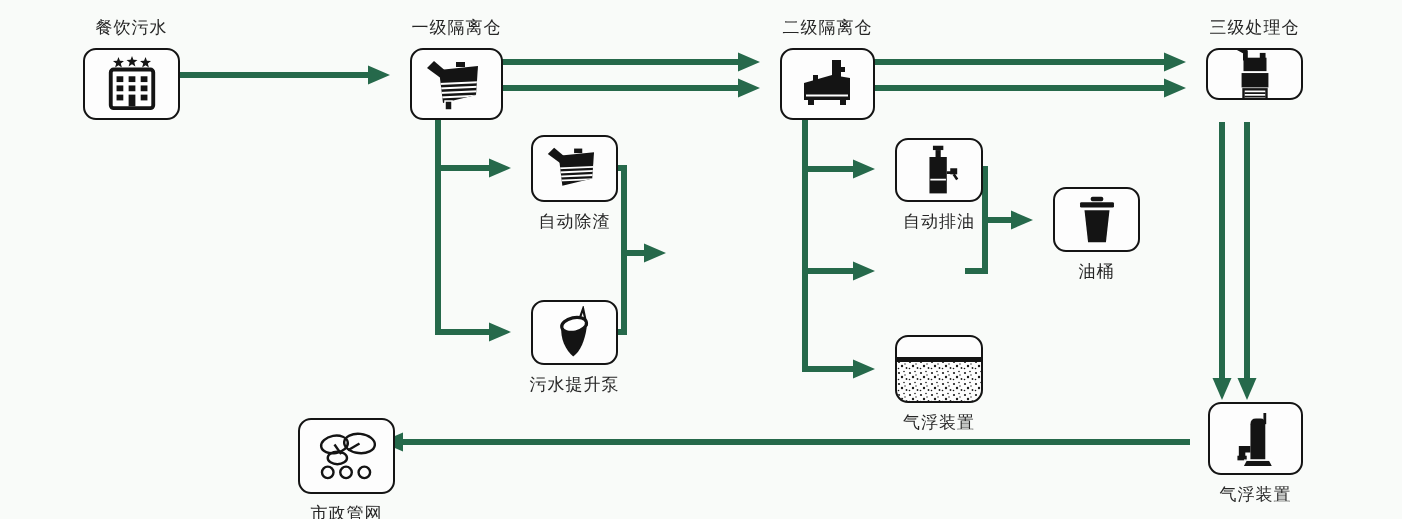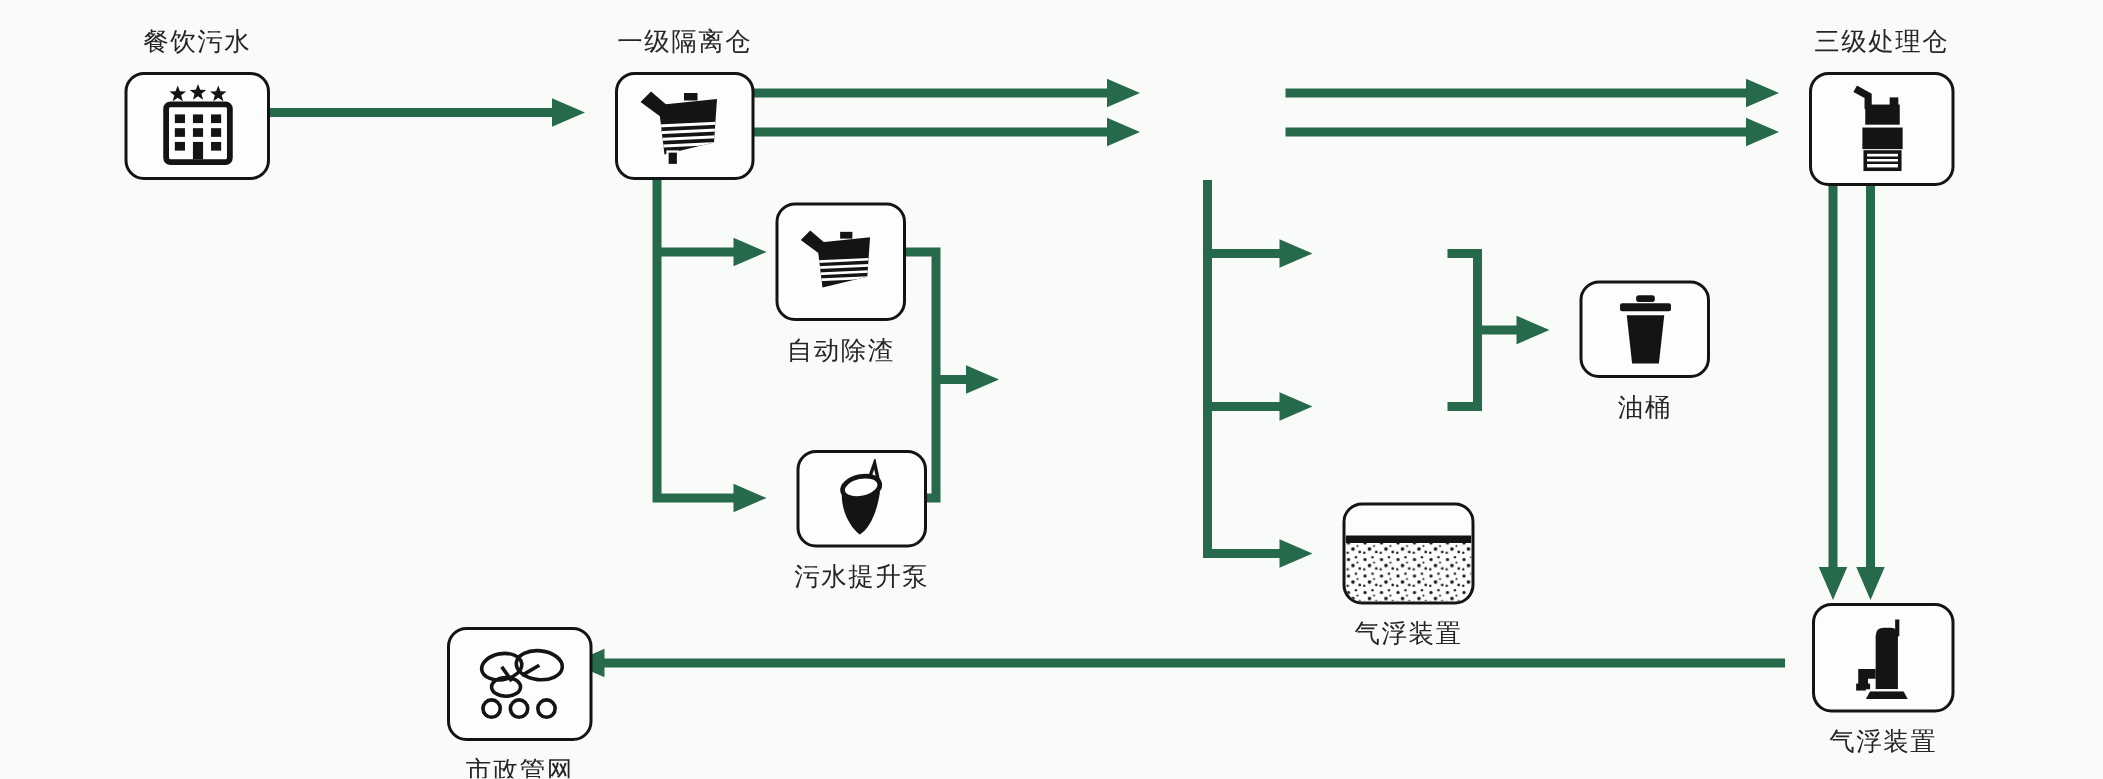--- a/index.html
+++ b/index.html
@@ -34,22 +34,22 @@
     font-size:17px;font-weight:500;
     letter-spacing:1px;
     color:var(--label-color,#262626);
   }
   .label.above{bottom:calc(100% + 9px);}
   .label.below{top:calc(100% + 8px);}
   
   #n-kitchen   {left:65px;  top:48px;  width:97px; height:72px;}
   #n-stage1    {left:392px; top:48px;  width:93px; height:72px;border-radius:26px;}
   #n-stage2    {left:762px; top:48px;  width:95px; height:72px;}
-  #n-stage3    {left:1188px;top:48px;  width:97px; height:76px;}
-  #n-deslag    {left:499px; top:135px; width:87px; height:79px;font-family:Liberation Serif, serif;}
+  #n-stage3    {left:1188px;top:48px;  width:97px; height:52px;}
+  #n-deslag    {left:513px; top:135px; width:87px; height:67px;font-family:Liberation Serif, serif;}
   #n-solidliq  {left:513px; top:300px; width:87px; height:65px;}
   #n-slagbin   {left:668px; top:222px; width:89px; height:64px;}
   #n-oildrain  {left:877px; top:138px; width:88px; height:64px;}
   #n-oilwater  {left:877px; top:241px; width:88px; height:62px;}
   #n-oilbin    {left:1035px;top:187px; width:87px; height:65px;}
   #n-airflot   {left:877px; top:335px; width:88px; height:68px;}
   #n-pump      {left:1190px;top:402px; width:95px; height:73px;}
   #n-municipal {left:280px; top:418px; width:97px; height:76px;}
   .speckle{position:absolute;left:0;top:0;width:100%;height:100%;}
 </style>
@@ -144,20 +144,34 @@
           <line x1="12" y1="31.5" x2="56" y2="29.5"></line>
           <line x1="12" y1="36" x2="56" y2="34"></line>
           <line x1="12" y1="40.5" x2="56" y2="38.5"></line>
         </g>
         <rect x="20" y="44" width="7" height="9" fill="currentColor" stroke="#fff" stroke-width="1.5"></rect>
       </svg>
     </div>
     <div class="label above">一级隔离仓</div>
   </div>
 
+  <div class="node" id="n-stage2">
+    <div class="box">
+      <svg width="64" height="56" viewBox="0 0 64 56">
+        <rect x="36" y="4" width="9" height="20" fill="currentColor"></rect>
+        <rect x="45" y="11" width="4" height="5" fill="currentColor"></rect>
+        <rect x="17" y="19" width="5" height="8" fill="currentColor"></rect>
+        <polygon points="8,27 36,19 54,22 54,44 8,44" fill="currentColor"></polygon>
+        <line x1="10" y1="39.5" x2="52" y2="39.5" stroke="#fff" stroke-width="2"></line>
+        <rect x="12" y="44" width="6" height="5" fill="currentColor"></rect>
+        <rect x="44" y="44" width="6" height="5" fill="currentColor"></rect>
+      </svg>
+    </div>
+    <div class="label above">二级隔离仓</div>
+  </div>
 
   <div class="node" id="n-stage3">
     <div class="box">
       <svg width="46" height="58" viewBox="0 0 48 60">
         <path d="M14 16 L14 7 L5 2" stroke="currentColor" stroke-width="5" fill="none"></path>
         <rect x="29" y="8" width="6" height="6" fill="currentColor"></rect>
         <rect x="12" y="13" width="24" height="14" fill="currentColor"></rect>
         <rect x="10" y="29" width="28" height="15" fill="currentColor"></rect>
         <rect x="12" y="46" width="24" height="12" fill="#fff" stroke="currentColor" stroke-width="2.5"></rect>
         <line x1="13" y1="50" x2="35" y2="50" stroke="currentColor" stroke-width="1.8"></line>
@@ -194,20 +208,34 @@
       <svg width="52" height="54" viewBox="0 0 56 60">
         <path d="M31 20 L37 3 L41 22" fill="none" stroke="currentColor" stroke-width="2.5"></path>
         <path d="M13 22 C11 36 18 50 26 56 C34 51 39 38 41 24 Z" fill="currentColor"></path>
         <ellipse cx="27" cy="21" rx="14" ry="8" fill="#fff" stroke="currentColor" stroke-width="3.5" transform="rotate(-12 27 21)"></ellipse>
       </svg>
     </div>
     <div class="label below">污水提升泵</div>
   </div>
 
 
+  <div class="node" id="n-oildrain">
+    <div class="box">
+      <svg width="44" height="52" viewBox="0 0 48 60">
+        <rect x="17" y="2" width="12" height="5" fill="currentColor"></rect>
+        <rect x="20" y="7" width="6" height="8" fill="currentColor"></rect>
+        <rect x="13" y="15" width="20" height="42" fill="currentColor"></rect>
+        <line x1="14" y1="41" x2="32" y2="41" stroke="#fff" stroke-width="2"></line>
+        <line x1="33" y1="33" x2="40" y2="33" stroke="currentColor" stroke-width="3"></line>
+        <rect x="37" y="28" width="8" height="7" fill="currentColor"></rect>
+        <path d="M41 35 L45 41" stroke="currentColor" stroke-width="3"></path>
+      </svg>
+    </div>
+    <div class="label below">自动排油</div>
+  </div>
 
 
   <div class="node" id="n-airflot">
     <div class="box">
       <svg class="speckle" viewBox="0 0 84 64" preserveAspectRatio="none">
         <defs>
           <pattern id="speck" width="11" height="11" patternUnits="userSpaceOnUse">
             <g fill="#1a1a1a">
               <circle cx="2" cy="3" r="1.1"></circle>
                 <circle cx="7" cy="1.5" r="0.8"></circle>

